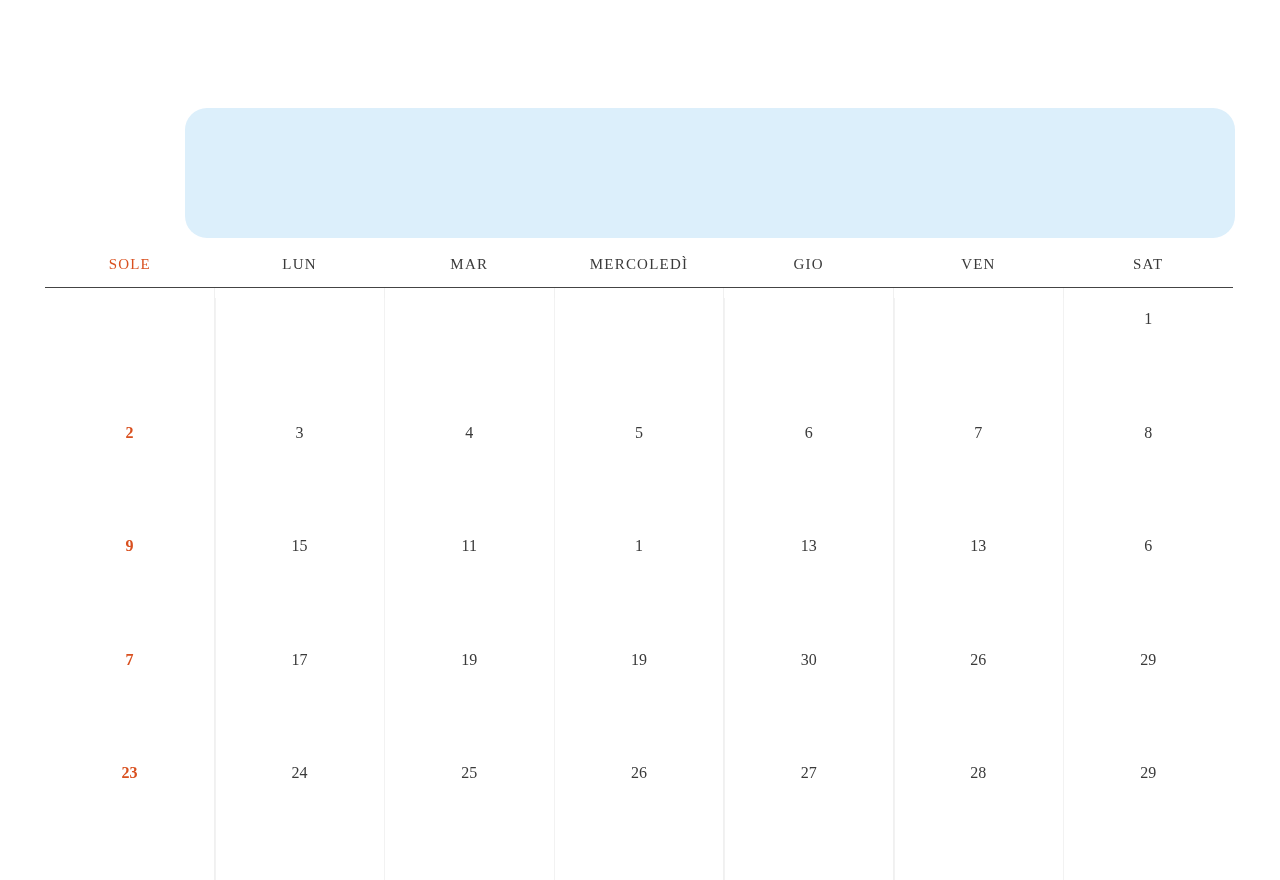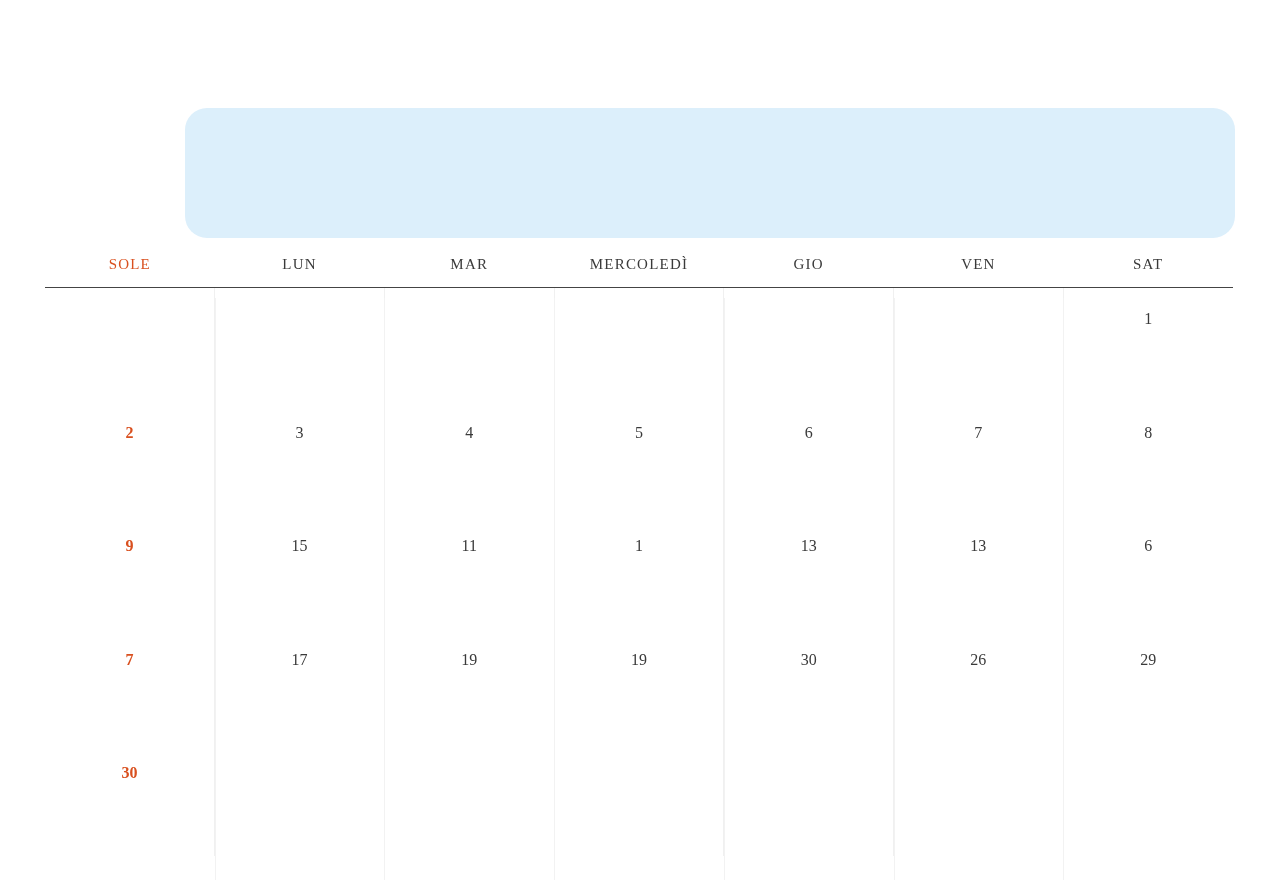--- a/index.html
+++ b/index.html
@@ -188,20 +188,29 @@
         <tr>
           <td class="sun">7</td>
           <td>17</td>
           <td>19</td>
           <td>19</td>
           <td>30</td>
           <td>26</td>
           <td>29</td>
         </tr>
         <tr>
+          <td class="sun">23</td>
+          <td>24</td>
+          <td>25</td>
+          <td>26</td>
+          <td>27</td>
+          <td>28</td>
+          <td>29</td>
+        </tr>
+        <tr>
           <td class="sun">30</td>
           <td></td>
           <td></td>
           <td></td>
           <td></td>
           <td></td>
           <td></td>
         </tr>
       </tbody>
     </table>

